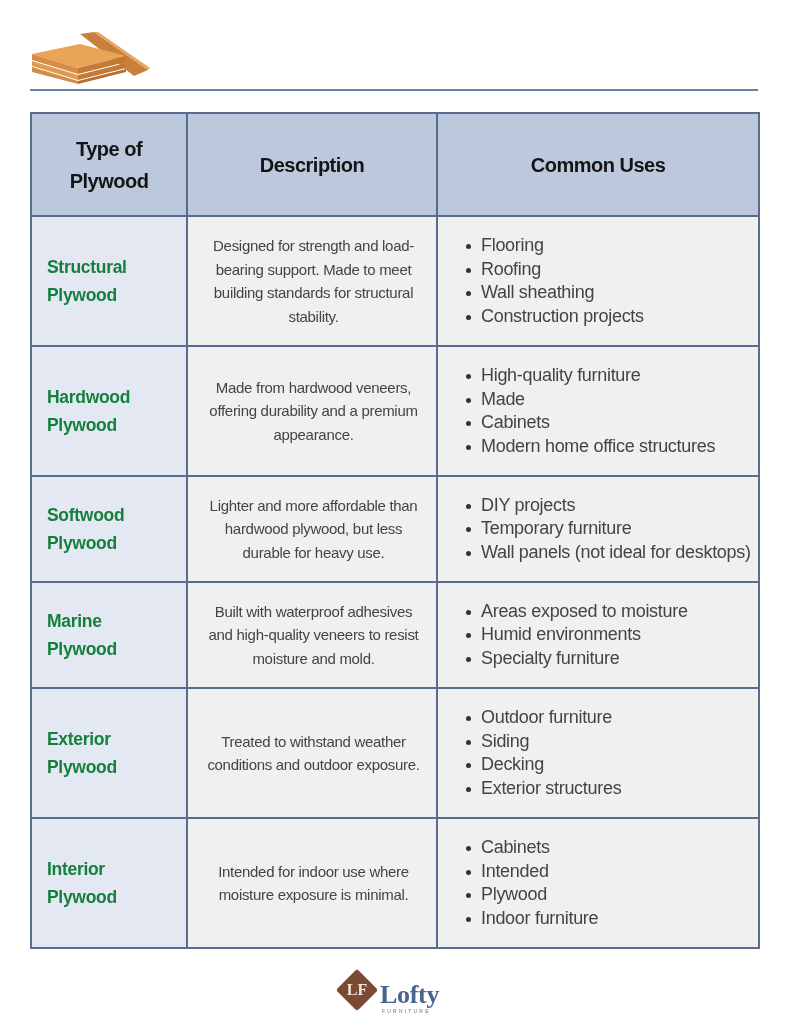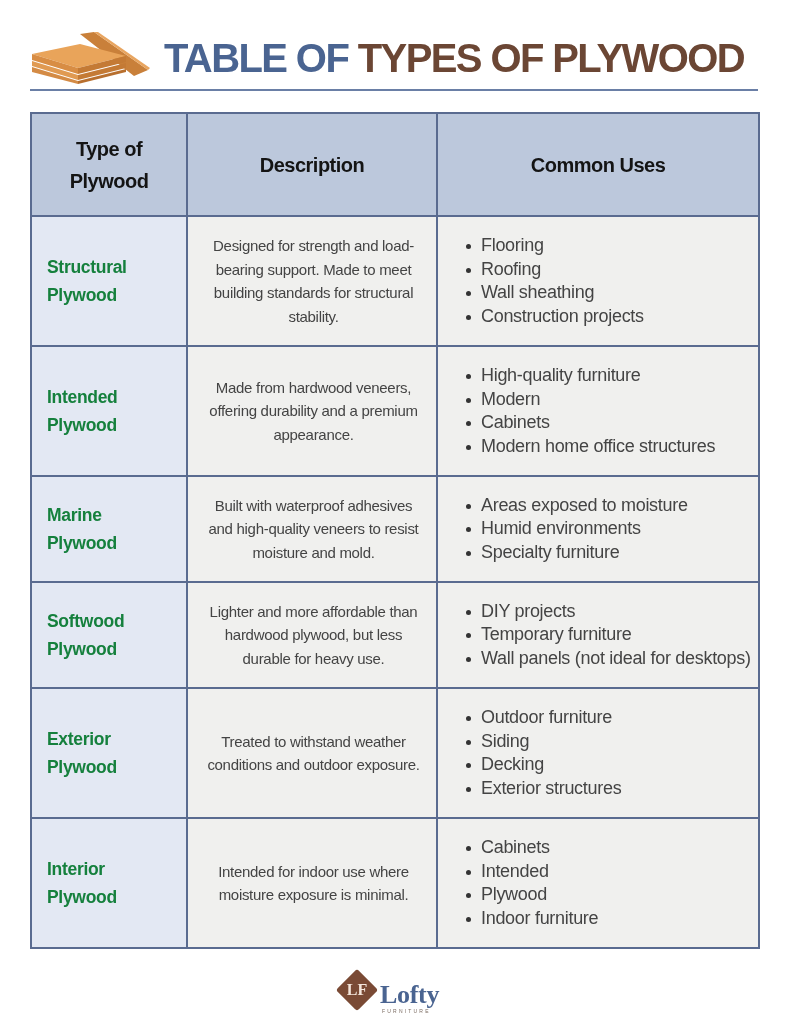--- a/index.html
+++ b/index.html
@@ -38,24 +38,20 @@
     <polygon points="52,4 66,2 120,40 106,46" fill="#c9803a"></polygon>
     <polygon points="66,2 70,2 122,38 120,40" fill="#e8a560"></polygon>
     <polygon points="4,24 52,14 98,26 50,38" fill="#e9a45a"></polygon>
     <polygon points="4,24 50,38 50,44 4,30" fill="#d88d44"></polygon>
     <polygon points="50,38 98,26 98,32 50,44" fill="#c47a35"></polygon>
     <polygon points="4,31 50,45 50,50 4,36" fill="#e09a52"></polygon>
     <polygon points="50,45 98,33 98,38 50,50" fill="#c47a35"></polygon>
     <polygon points="4,37 50,51 50,54 4,42" fill="#d48b45"></polygon>
     <polygon points="50,51 98,39 98,42 50,54" fill="#b86f2e"></polygon>
   </svg>
-  <div class="title">
-    <span class="t1">TABLE OF</span>
-    <span class="t2">TYPES OF PLYWOOD</span>
-  </div>
   <div class="rule"></div>
 </div>
 
 <table class="grid">
   <colgroup>
     <col style="width:156px">
     <col style="width:250px">
     <col style="width:322px">
   </colgroup>
   <thead>
@@ -72,50 +68,50 @@
       <td class="uses">
           <ul>
         <li>Flooring</li>
         <li>Roofing</li>
         <li>Wall sheathing</li>
         <li>Construction projects</li>
       </ul>
         </td>
     </tr>
     <tr style="height:130px">
-      <td class="type"><span style="display:inline-block;width:100px;">Intended Plywood</span></td>
+      <td class="type"><span style="display:inline-block;width:100px;">Hardwood Plywood</span></td>
       <td class="desc">Made from hardwood veneers, offering durability and a premium appearance.</td>
       <td class="uses">
           <ul>
         <li>High-quality furniture</li>
-        <li>Modern</li>
+        <li>Made</li>
         <li>Cabinets</li>
         <li>Modern home office structures</li>
+      </ul>
+        </td>
+    </tr>
+    <tr style="height:106px">
+      <td class="type"><span style="display:inline-block;width:100px;">Softwood Plywood</span></td>
+      <td class="desc">Lighter and more affordable than hardwood plywood, but less durable for heavy use.</td>
+      <td class="uses">
+          <ul>
+        <li>DIY projects</li>
+        <li>Temporary furniture</li>
+        <li>Wall panels (not ideal for desktops)</li>
       </ul>
         </td>
     </tr>
     <tr style="height:106px">
       <td class="type"><span style="display:inline-block;width:100px;">Marine Plywood</span></td>
       <td class="desc">Built with waterproof adhesives and high-quality veneers to resist moisture and mold.</td>
       <td class="uses">
           <ul>
         <li>Areas exposed to moisture</li>
         <li>Humid environments</li>
         <li>Specialty furniture</li>
-      </ul>
-        </td>
-    </tr>
-    <tr style="height:106px">
-      <td class="type"><span style="display:inline-block;width:100px;">Softwood Plywood</span></td>
-      <td class="desc">Lighter and more affordable than hardwood plywood, but less durable for heavy use.</td>
-      <td class="uses">
-          <ul>
-        <li>DIY projects</li>
-        <li>Temporary furniture</li>
-        <li>Wall panels (not ideal for desktops)</li>
       </ul>
         </td>
     </tr>
     <tr style="height:130px">
       <td class="type"><span style="display:inline-block;width:100px;">Exterior Plywood</span></td>
       <td class="desc">Treated to withstand weather conditions and outdoor exposure.</td>
       <td class="uses">
           <ul>
         <li>Outdoor furniture</li>
         <li>Siding</li>

